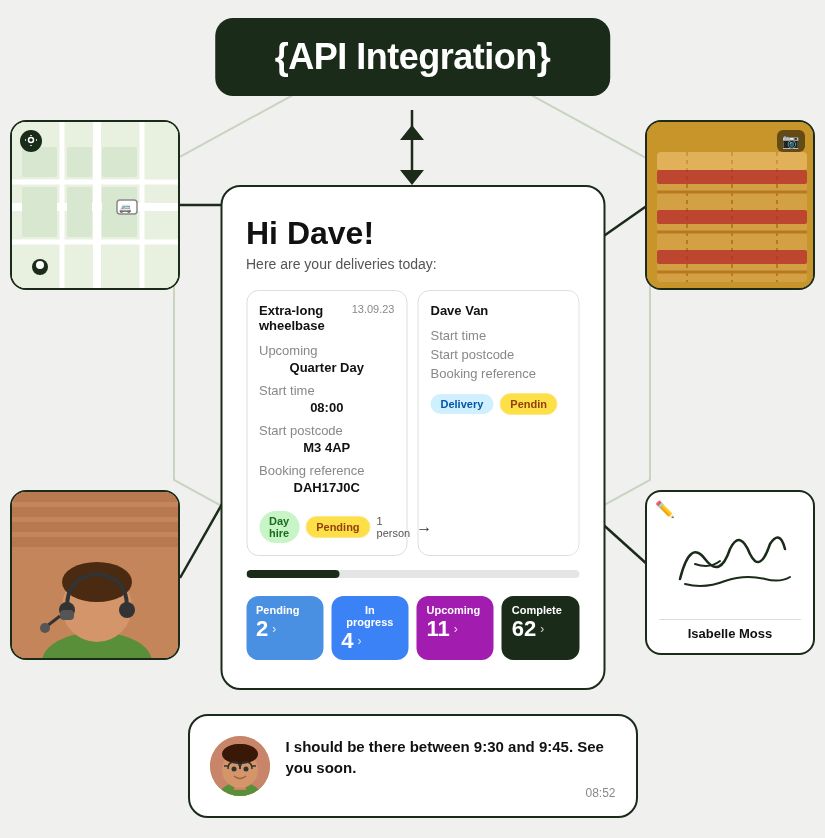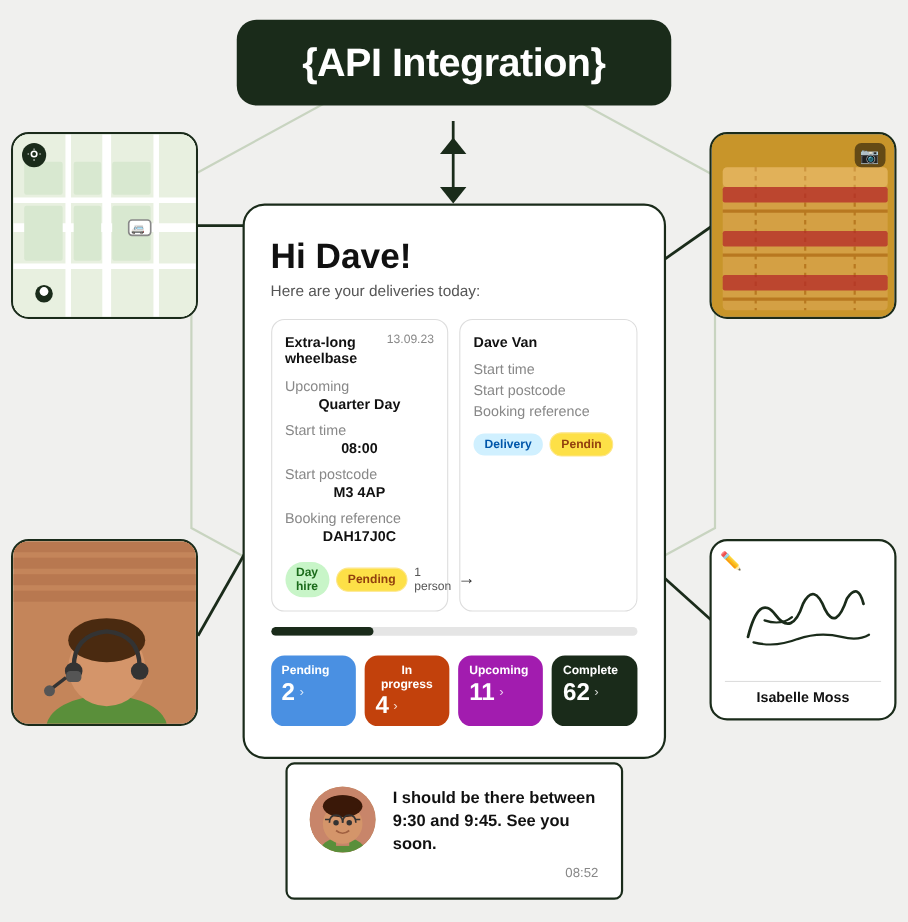--- a/index.html
+++ b/index.html
@@ -199,21 +199,21 @@
     .status-btn .s-arrow {
       font-size: 12px;
       color: rgba(255,255,255,0.8);
     }
     .s-num-row {
       display: flex;
       align-items: center;
       gap: 4px;
     }
     .btn-blue { background: #4a90e2; }
-    .btn-green { background: #c2410c; }
+    .btn-green { background: #3b82f6; }
     .btn-orange { background: #a21caf; }
     .btn-dark { background: #1a2b1a; }
 
     
     .peripheral {
       position: absolute;
       border-radius: 16px;
       border: 2px solid #1a2b1a;
       background: #fff;
       z-index: 5;
@@ -332,23 +332,23 @@
       width: 100%;
       padding-top: 6px;
     }
 
     
     .chat-card {
       position: absolute;
       bottom: 20px;
       left: 50%;
       transform: translateX(-50%);
-      width: 307px;
+      width: 450px;
       background: #fff;
-      border-radius: 8px;
+      border-radius: 20px;
       border: 2px solid #1a2b1a;
       padding: 20px 20px 16px;
       display: flex;
       align-items: flex-start;
       gap: 16px;
       z-index: 5;
     }
     .chat-avatar {
       width: 60px;
       height: 60px;

